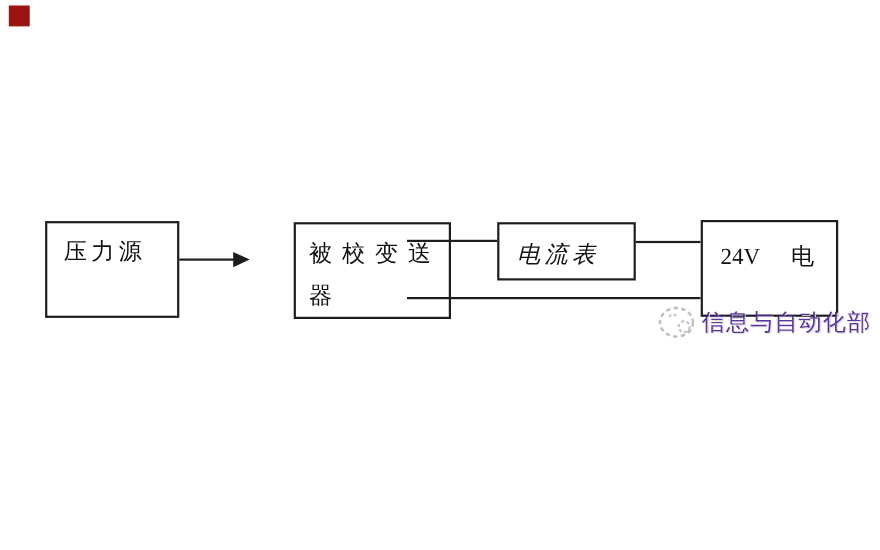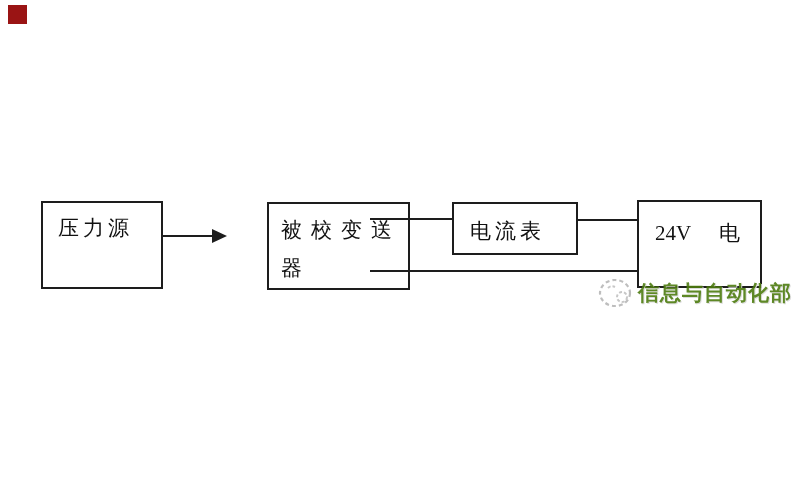--- a/index.html
+++ b/index.html
@@ -38,20 +38,21 @@
     padding: 7px 0 0 12px;
     letter-spacing: 9px;
     line-height: 38px;
     margin-left: 40px;
   }
   .node-transmitter .line { display: block; }
   .node-ammeter {
     left: 452px; top: 202px; width: 126px; height: 53px;
     padding: 13px 0 0 16px;
     letter-spacing: 4px;
+    font-style: italic;
   }
   .node-power {
     left: 637px; top: 200px; width: 125px; height: 88px;
     padding: 13px 20px 0 16px;
     line-height: 37px;
   }
   .power-line1 {
     display: flex;
     justify-content: space-between;
     align-items: center;
@@ -76,23 +77,23 @@
   }
   .watermark {
     position: absolute;
     left: 596px; top: 276px;
     display: flex;
     align-items: center;
     opacity: 0.9;
   }
   .watermark-logo { width: 42px; height: 33px; }
   .watermark-text {
-    color: #4d7c0f;
+    color: #4c1d95;
     font-size: 21px;
-    font-weight: bold;
+    font-weight: normal;
     letter-spacing: 1px;
     white-space: nowrap;
     text-shadow: 1px 1px 0 #d9d9d9;
   }
 </style>
 </head>
 <body>
 
 <div class="stage">
 

